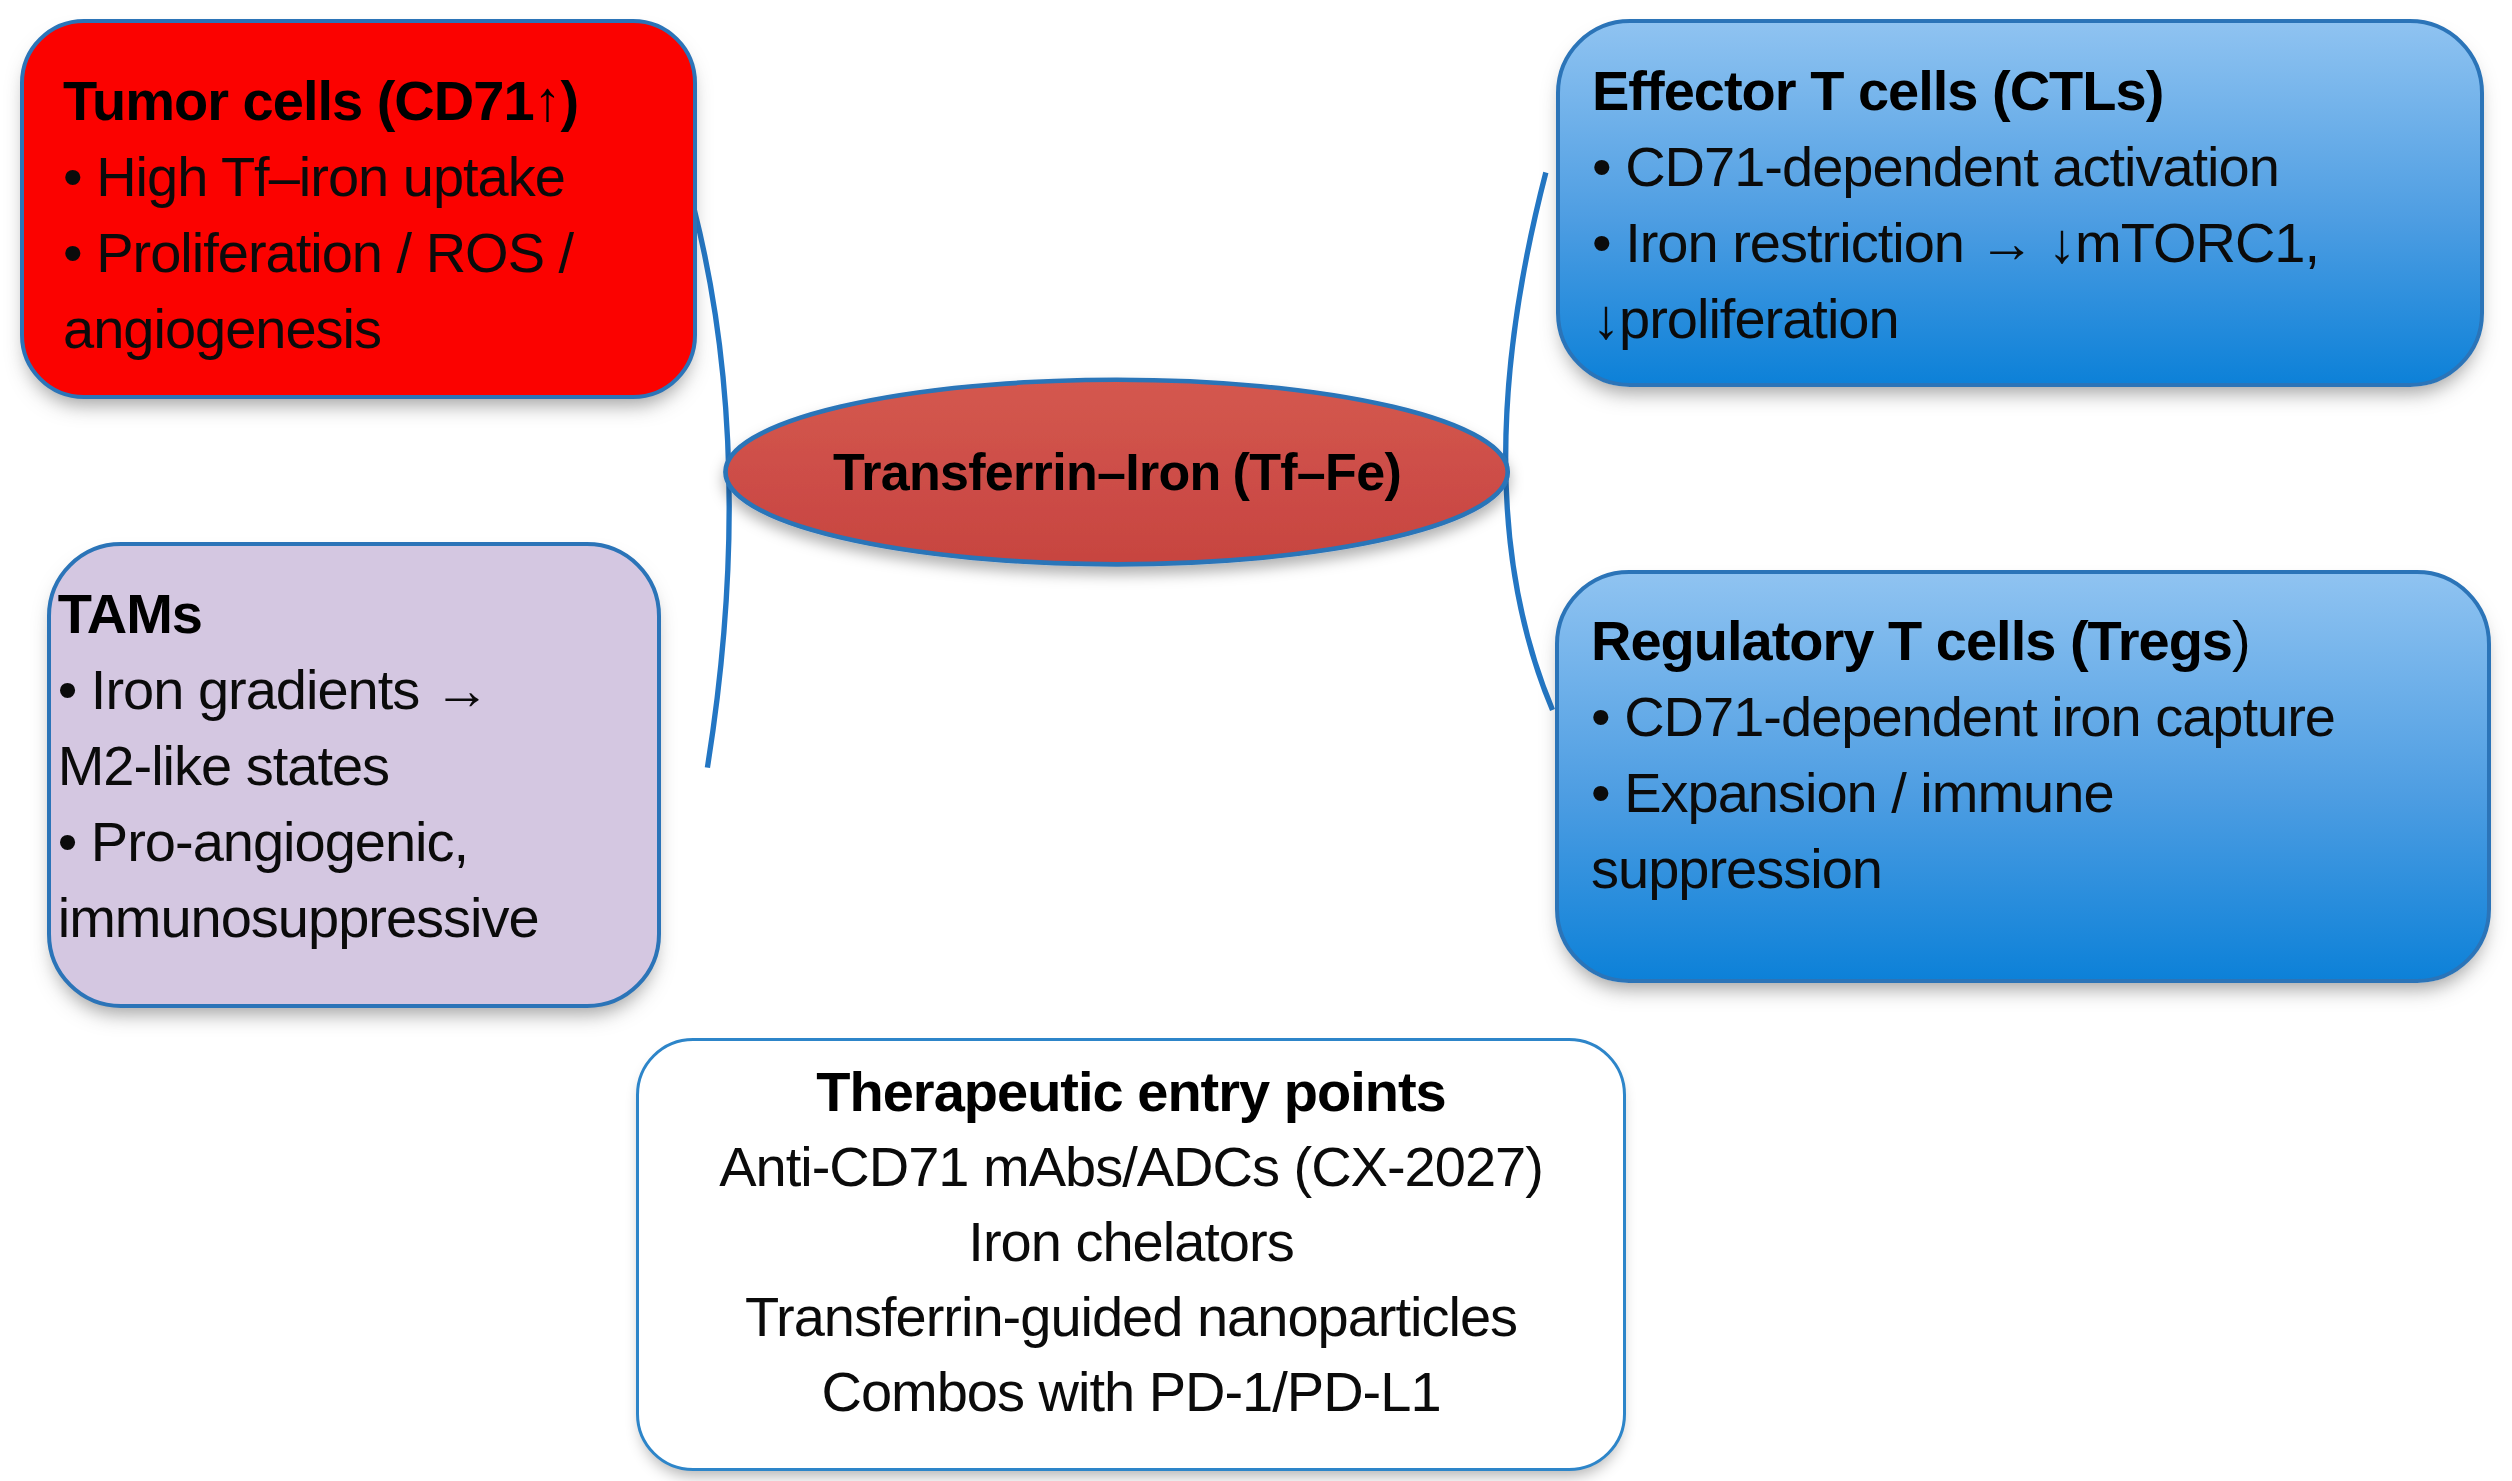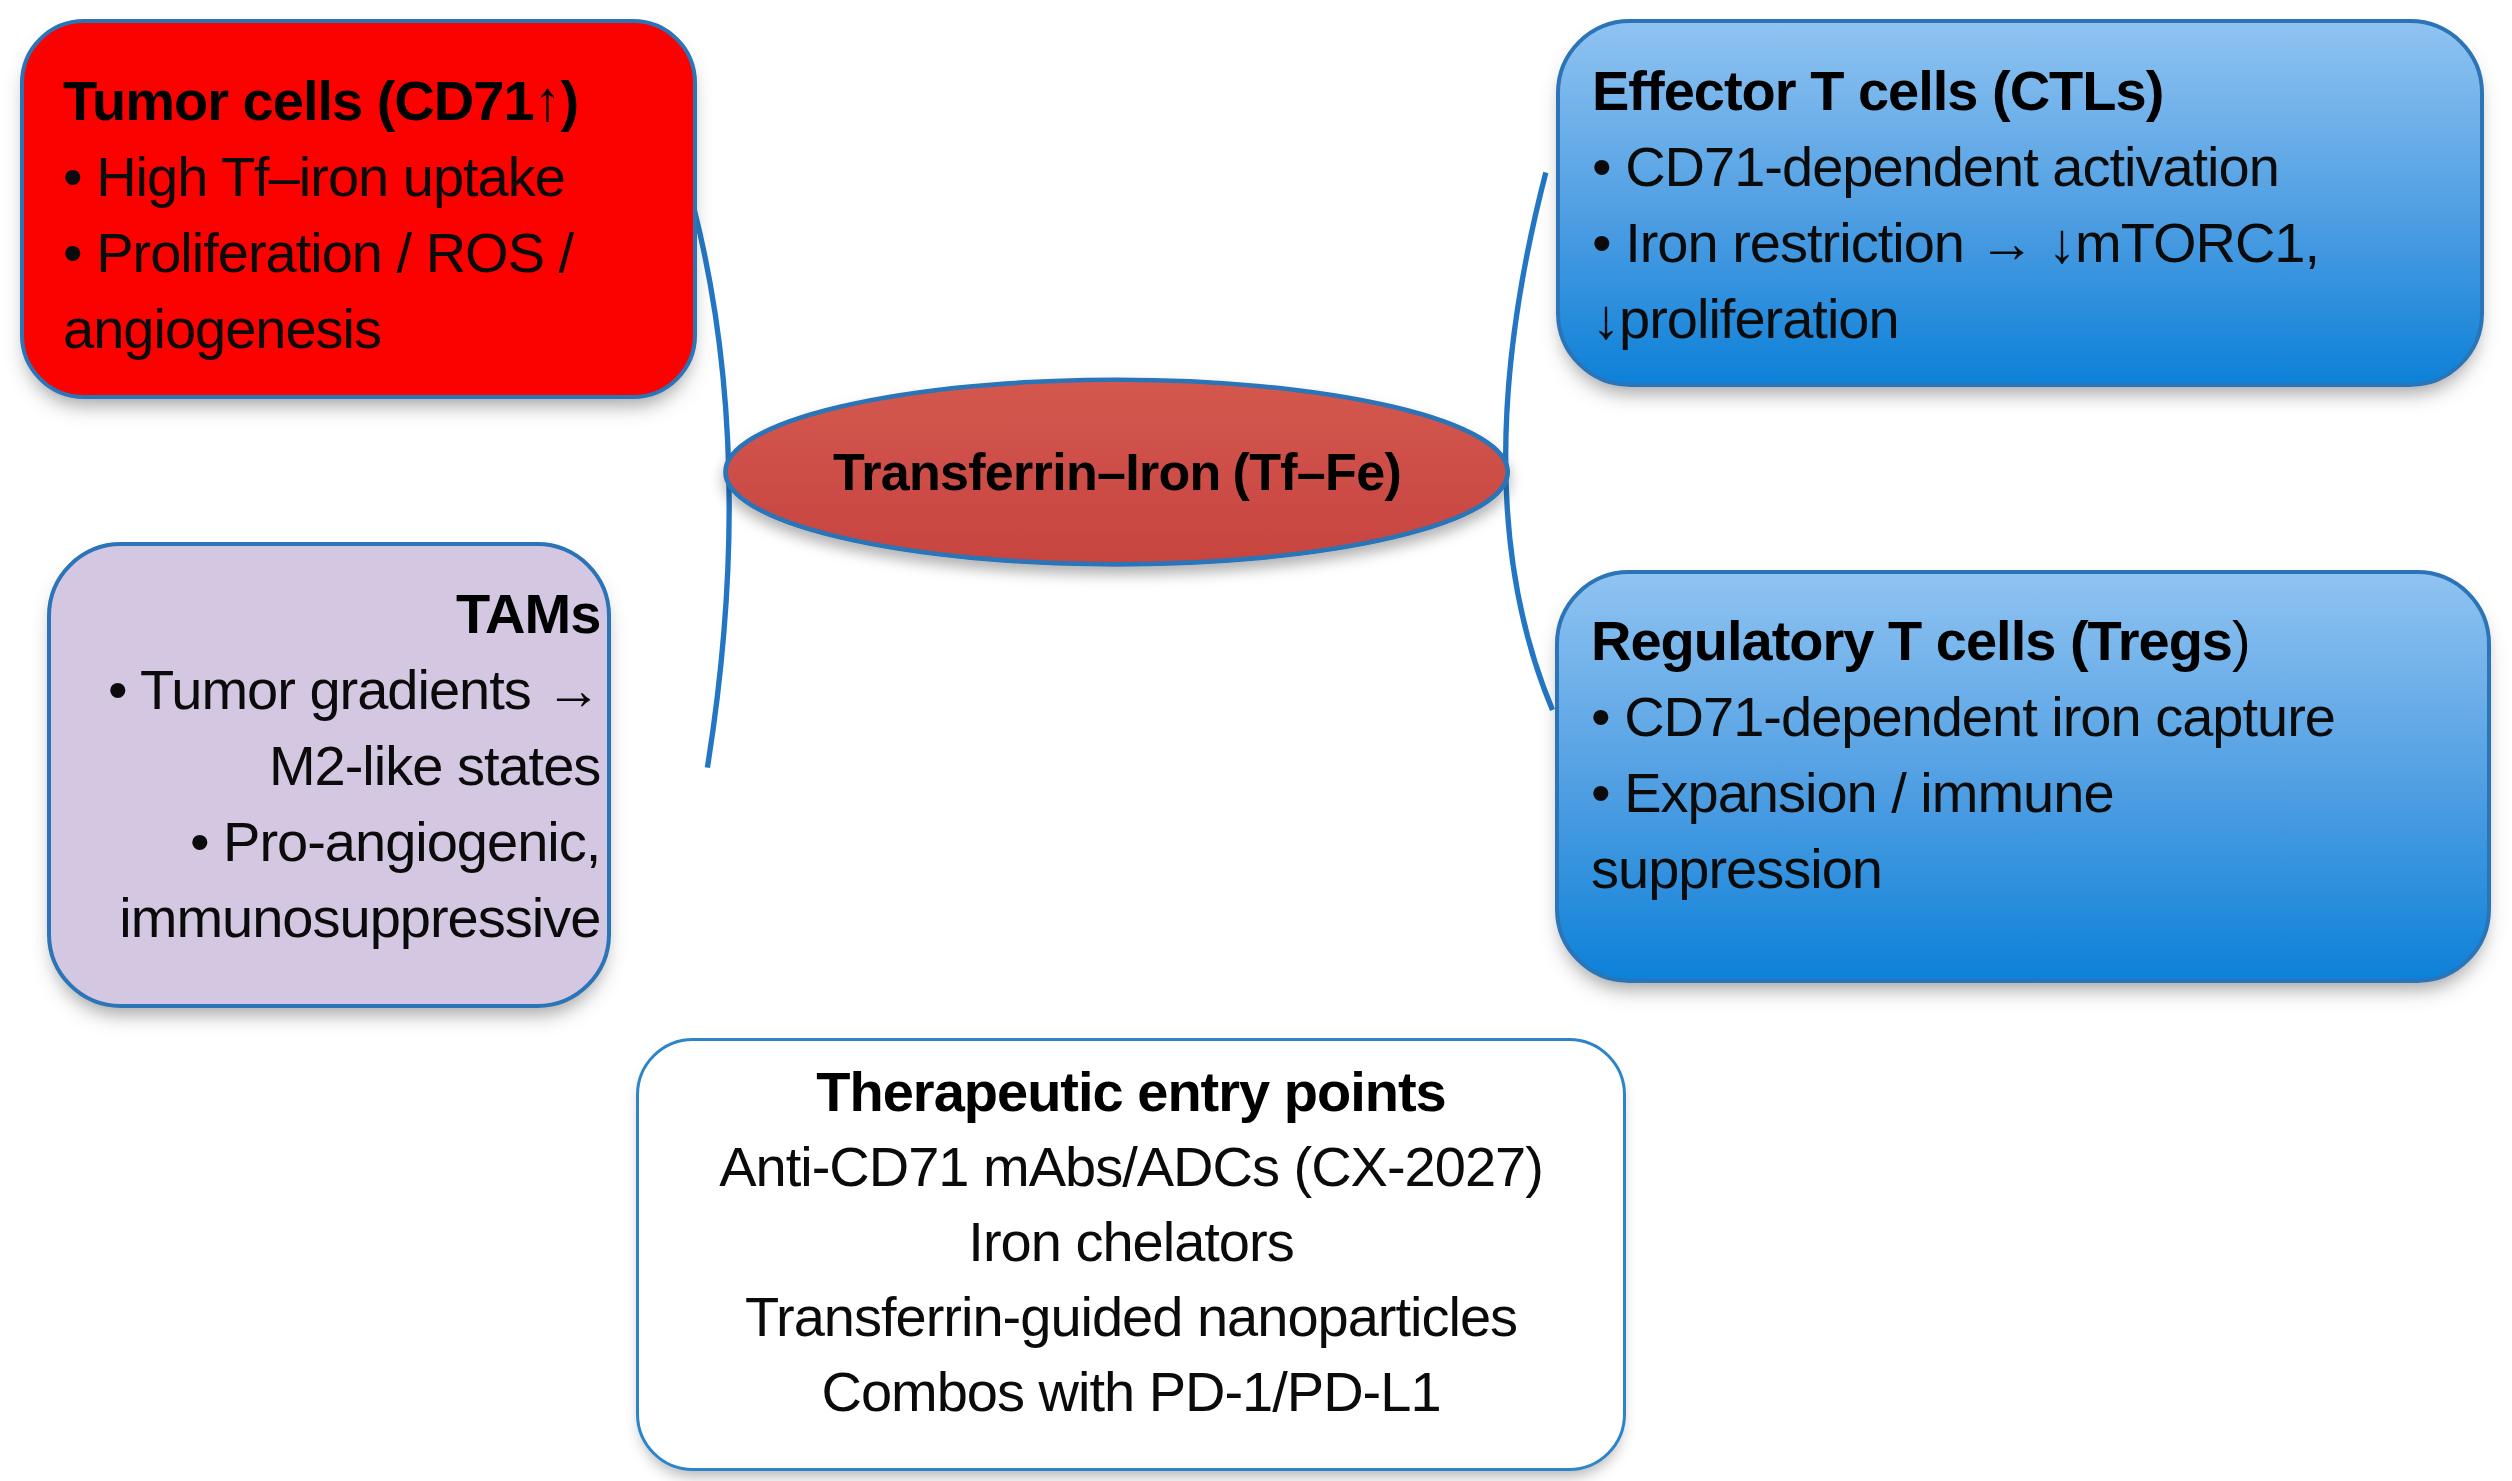--- a/index.html
+++ b/index.html
@@ -37,25 +37,25 @@
     background: var(--red-fill, #fb0200);
     padding: 40px 10px 0 39px;
   }
   .effector-box {
     left: 1556px; top: 19px; width: 928px; height: 368px;
     border-radius: 74px;
     background: linear-gradient(180deg, var(--blue-top, #8fc3f1) 0%, #4d9de2 55%, var(--blue-bottom, #0d81d8) 100%);
     padding: 30px 4px 0 32px;
   }
   .tams-box {
-    left: 47px; top: 542px; width: 564px; height: 466px;
+    left: 47px; top: 542px; width: 614px; height: 466px;
     border-radius: 74px;
     background: var(--lavender-fill, #d4c7e1);
     padding: 30px 6.7px 0 6.7px;
-    text-align: right;
+    text-align: left;
   }
   .tregs-box {
     left: 1555px; top: 570px; width: 936px; height: 413px;
     border-radius: 74px;
     background: linear-gradient(180deg, var(--blue-top, #8fc3f1) 0%, #4d9de2 55%, var(--blue-bottom, #0d81d8) 100%);
     padding: 29px 10px 0 32px;
   }
   .therapeutic-box {
     left: 619px; top: 1038px; width: 990px; height: 433px;
     border-radius: 57px;
@@ -115,21 +115,21 @@
 
   <div class="box effector-box">
     <div class="line title">Effector T cells (CTLs)</div>
     <div class="line">• CD71-dependent activation</div>
     <div class="line">• Iron restriction → ↓mTORC1,</div>
     <div class="line">↓proliferation</div>
   </div>
 
   <div class="box tams-box">
     <div class="line title">TAMs</div>
-    <div class="line">• Tumor gradients →</div>
+    <div class="line">• Iron gradients →</div>
     <div class="line">M2-like states</div>
     <div class="line">• Pro-angiogenic,</div>
     <div class="line">immunosuppressive</div>
   </div>
 
   <div class="box tregs-box">
     <div class="line title"><span>Regulatory T cells (Tregs</span><span class="nb">)</span></div>
     <div class="line">• CD71-dependent iron capture</div>
     <div class="line">• Expansion / immune</div>
     <div class="line">suppression</div>

